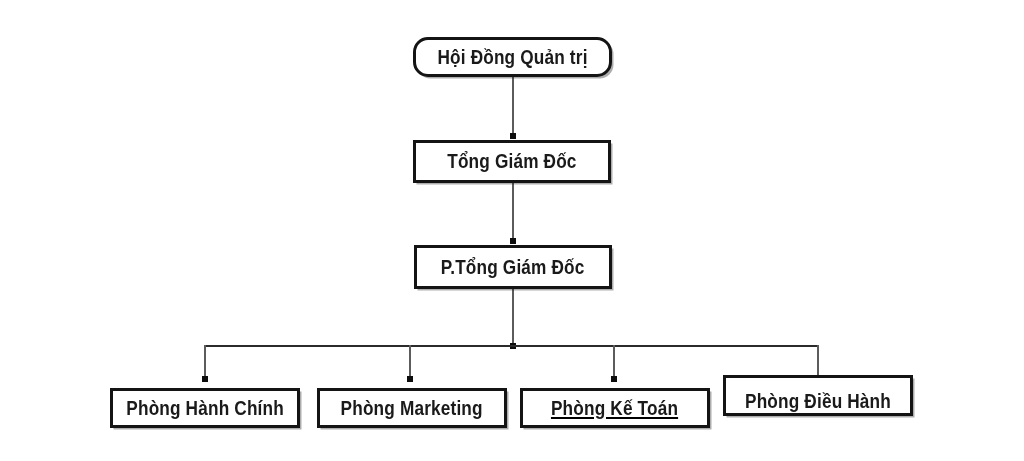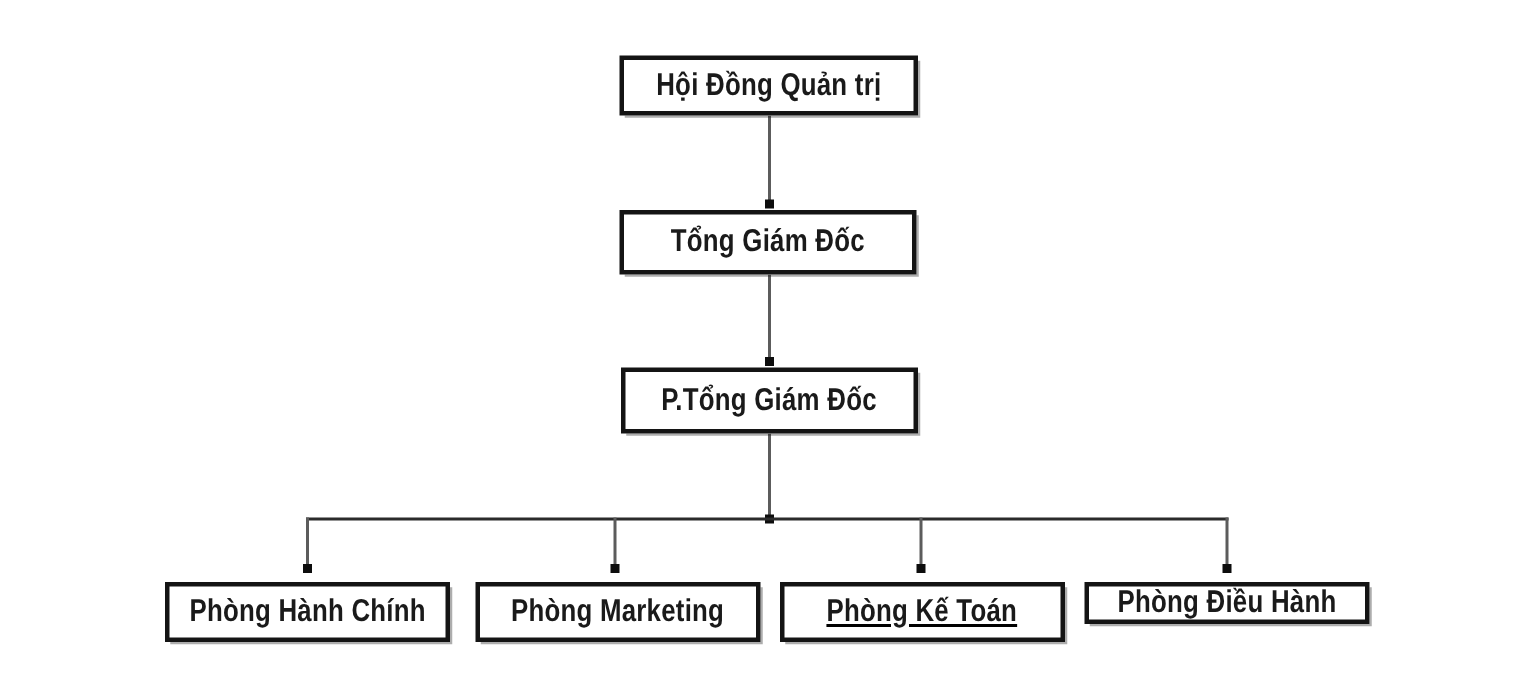--- a/index.html
+++ b/index.html
@@ -32,27 +32,27 @@
     font-size: 21px;
     color: #1a1a1a;
     white-space: nowrap;
     transform: scaleX(0.82);
     transform-origin: center;
     letter-spacing: 0.2px;
     line-height: 1;
     padding-bottom: 2px;
   }
   
-  .n-board    { left: 413px; top: 37px;  width: 199px; height: 40px; }
+  .n-board    { left: 413px; top: 37px;  width: 199px; height: 40px; border-radius: 15px; }
   .n-ceo      { left: 413px; top: 140px; width: 198px; height: 43px; }
   .n-deputy   { left: 414px; top: 245px; width: 198px; height: 44px; }
   .n-admin    { left: 110px; top: 388px; width: 190px; height: 40px; }
   .n-mkt      { left: 317px; top: 388px; width: 190px; height: 40px; }
   .n-acct     { left: 520px; top: 388px; width: 190px; height: 40px; text-decoration: underline; }
-  .n-ops      { left: 723px; top: 388px; width: 190px; height: 28px; }
+  .n-ops      { left: 723px; top: 375px; width: 190px; height: 41px; align-items: flex-end; }
 
   
   .vline {
     position: absolute;
     width: 2px;
     background: #5c5c5c;
   }
   .hline {
     position: absolute;
     height: 2px;

